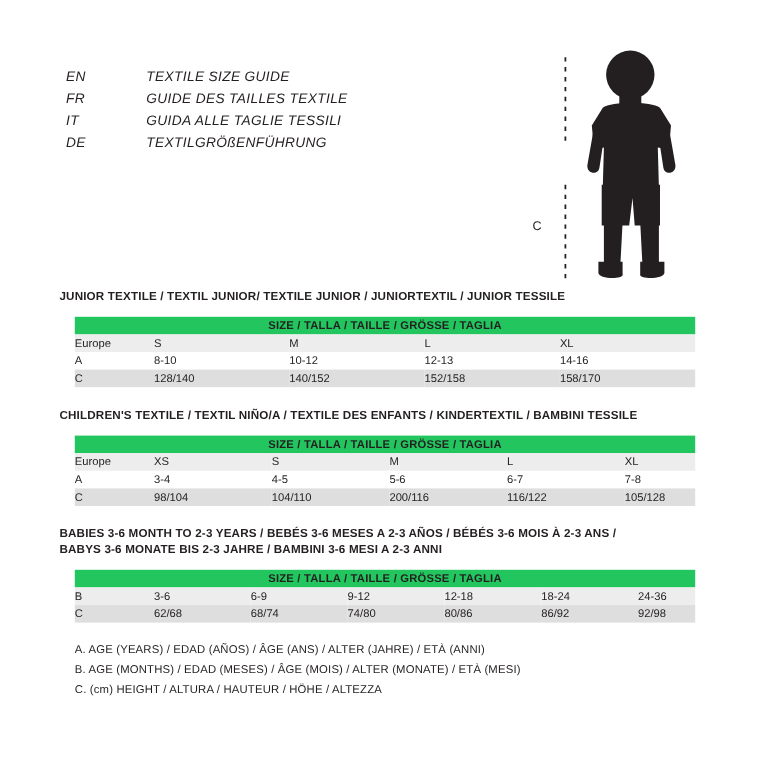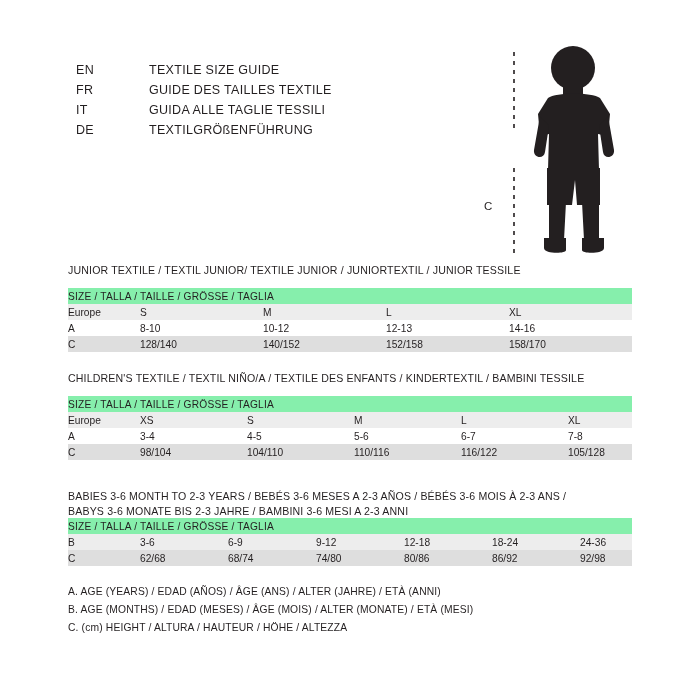--- a/index.html
+++ b/index.html
@@ -17,23 +17,24 @@
   .page {
     position: relative;
     width: 700px;
     height: 700px;
     box-sizing: border-box;
   }
 
   
   .lang-block {
     position: absolute;
-    left: 76px;
+    left: 60px;
     top: 63px;
     width: 420px;
+    font-style: italic;
   }
   .lang-row {
     display: flex;
     align-items: baseline;
     height: 20px;
     font-size: 12.5px;
     letter-spacing: 0.3px;
     color: #231f20;
   }
   .lang-code {
@@ -62,47 +63,48 @@
     position: absolute;
     left: 4px;
     top: 160px;
     font-size: 11.5px;
     color: #231f20;
   }
 
   
   .caption {
     position: absolute;
-    left: 68px;
+    left: 54px;
     font-size: 10.6px;
-    font-weight: normal;
+    font-weight: bold;
     letter-spacing: 0.15px;
     color: #231f20;
     line-height: 15px;
   }
 
   
   table.size-table {
     position: absolute;
     left: 68px;
     width: 564px;
     border-collapse: collapse;
     font-size: 10.2px;
     color: #231f20;
   }
   table.size-table td {
     padding: 0;
     height: 16px;
     vertical-align: middle;
   }
   .band {
-    background: #86efac;
-    font-weight: normal;
+    background: #22c55e;
+    font-weight: bold;
     font-size: 10.2px;
     letter-spacing: 0.2px;
+    text-align: center;
   }
   .band td {
     height: 17px;
     padding-left: 6px;
   }
   .row-shade-light {
     background: #ededed;
     margin-top: 36px;
   }
   .row-shade-dark {
@@ -230,28 +232,28 @@
         <td class="cell-val">3-4</td>
         <td class="cell-val">4-5</td>
         <td class="cell-val">5-6</td>
         <td class="cell-val">6-7</td>
         <td class="cell-val">7-8</td>
       </tr>
       <tr class="row-shade-dark">
         <td class="cell-label">C</td>
         <td class="cell-val">98/104</td>
         <td class="cell-val">104/110</td>
-        <td class="cell-val">110/116</td>
+        <td class="cell-val">200/116</td>
         <td class="cell-val">116/122</td>
         <td class="cell-val">105/128</td>
       </tr>
     </tbody>
   </table>
 
-  <div class="caption" style="top:478px; white-space: pre-line; margin-top: 11px;">BABIES 3-6 MONTH TO 2-3 YEARS / BEBÉS 3-6 MESES A 2-3 AÑOS / BÉBÉS 3-6 MOIS À 2-3 ANS /
+  <div class="caption" style="top:478px; white-space: pre-line;">BABIES 3-6 MONTH TO 2-3 YEARS / BEBÉS 3-6 MESES A 2-3 AÑOS / BÉBÉS 3-6 MOIS À 2-3 ANS /
 BABYS 3-6 MONATE BIS 2-3 JAHRE / BAMBINI 3-6 MESI A 2-3 ANNI</div>
   <table class="size-table" style="top:518px;">
     <tbody>
       <tr class="band">
         <td colspan="7">SIZE / TALLA / TAILLE / GRÖSSE / TAGLIA</td>
       </tr>
       <tr class="row-shade-light">
         <td class="cell-label" style="width:72px">B</td>
         <td class="cell-val" style="width:88px">3-6</td>
         <td class="cell-val" style="width:88px">6-9</td>

